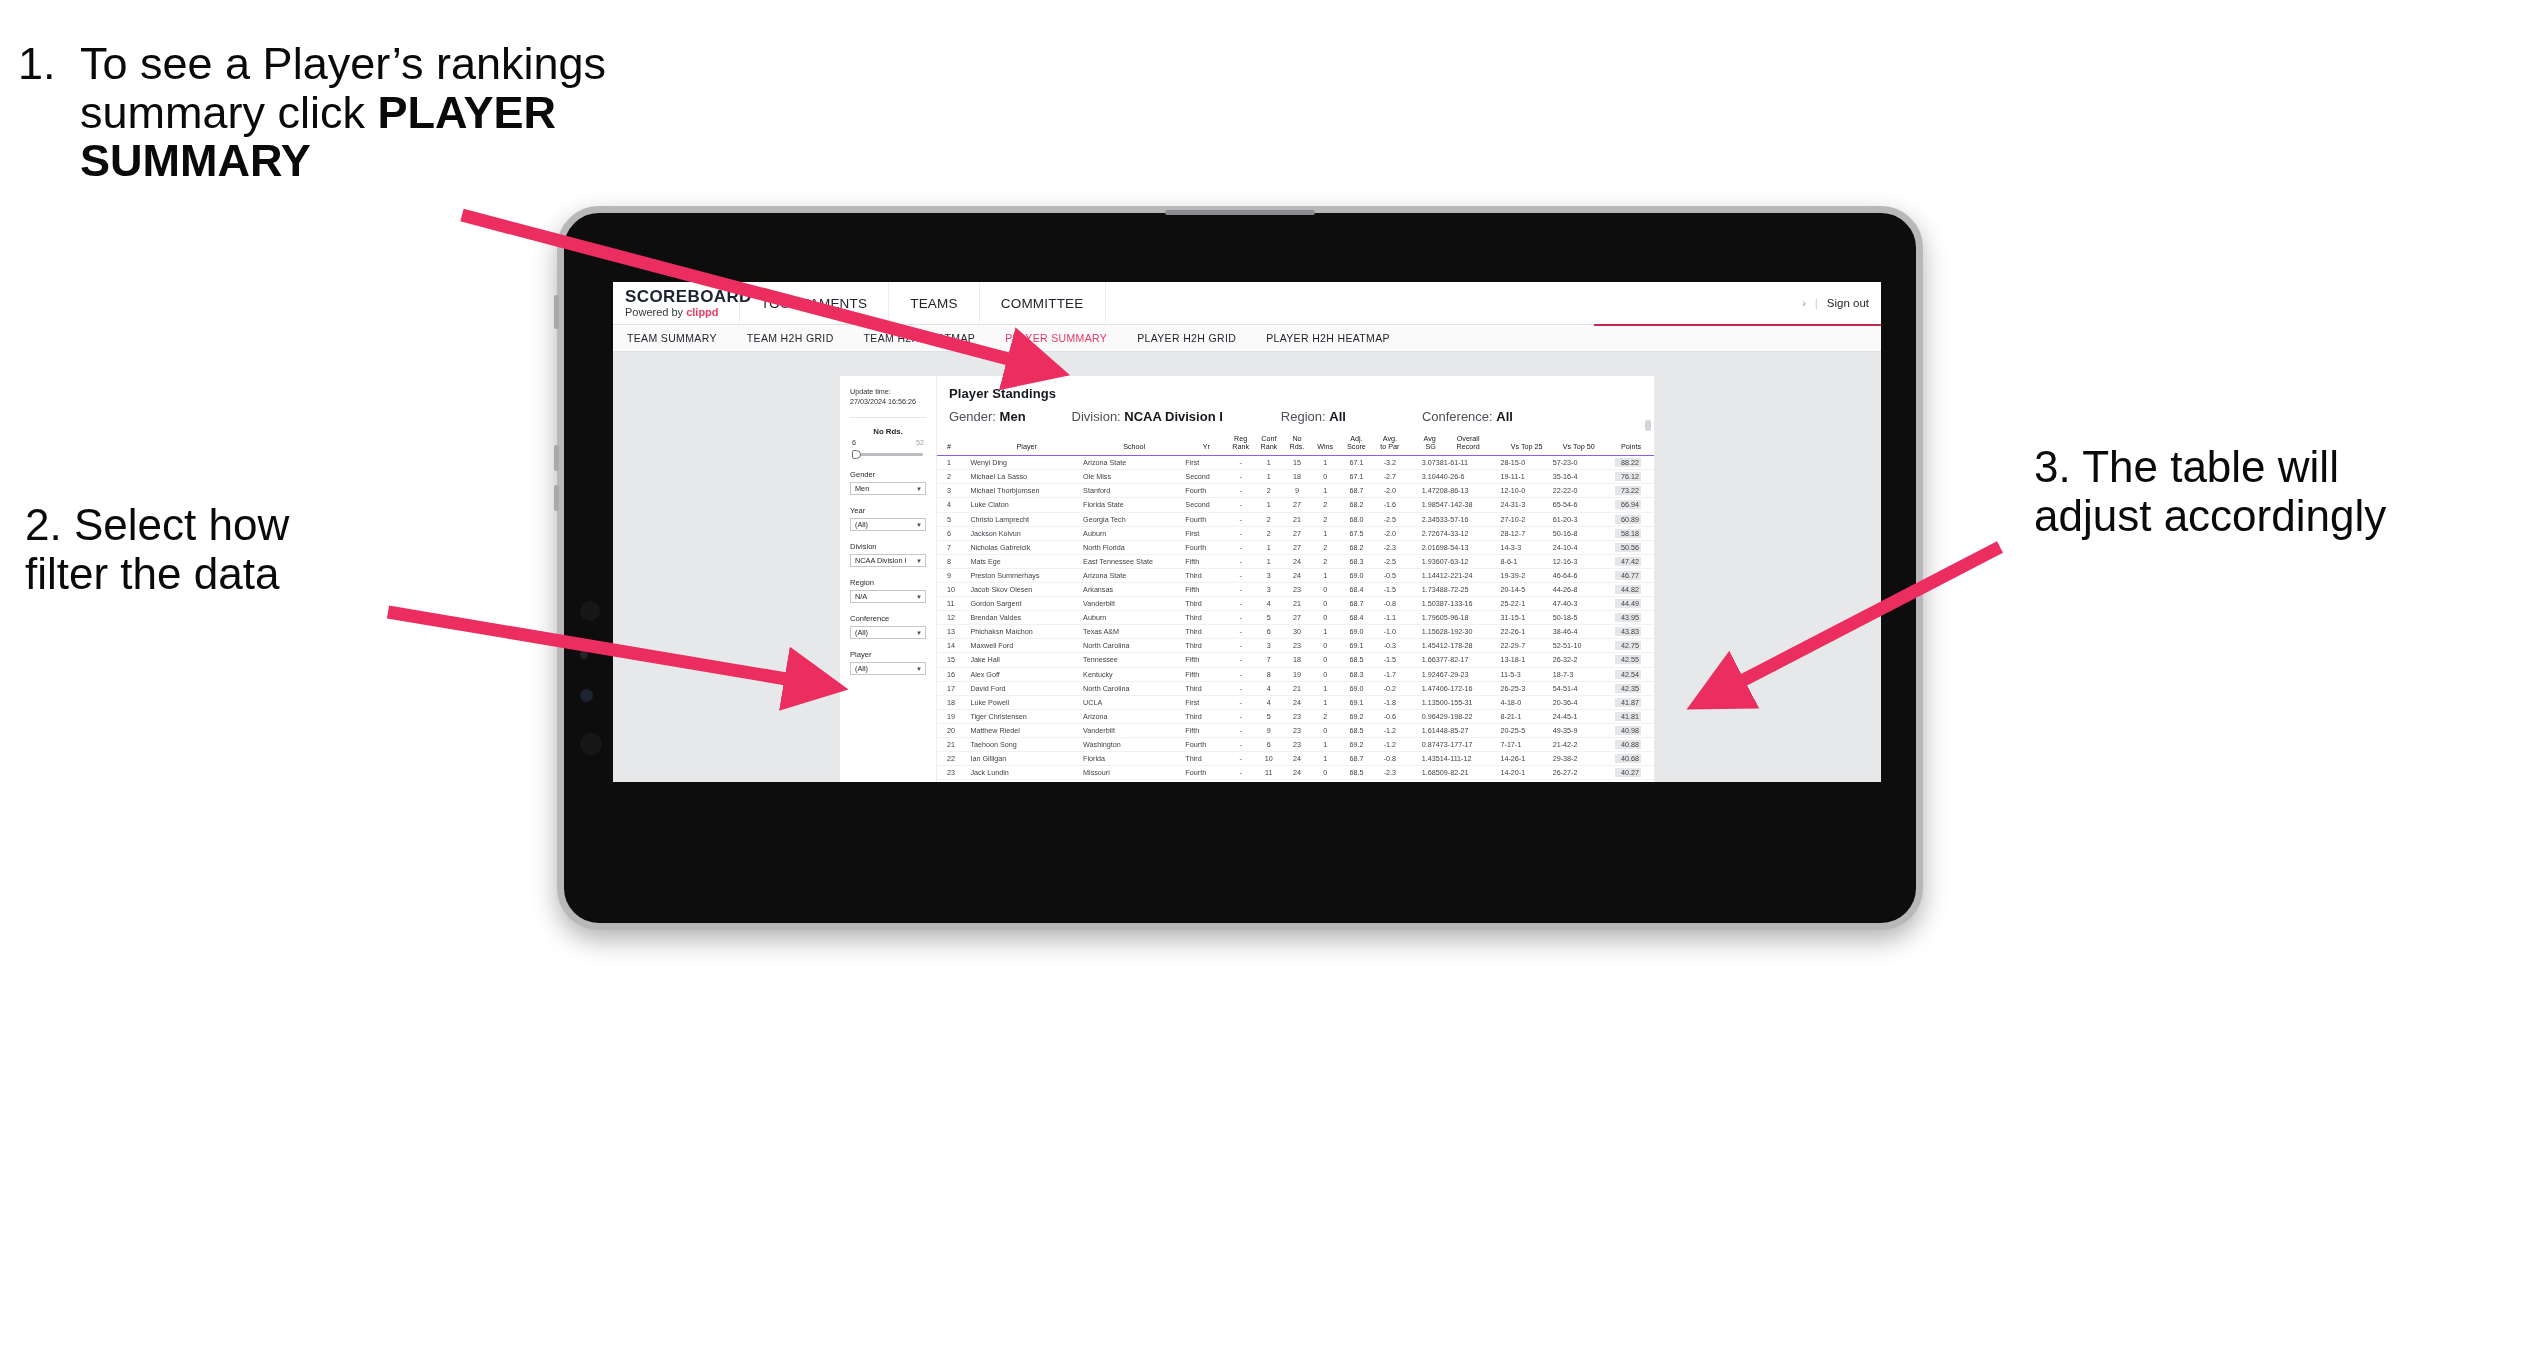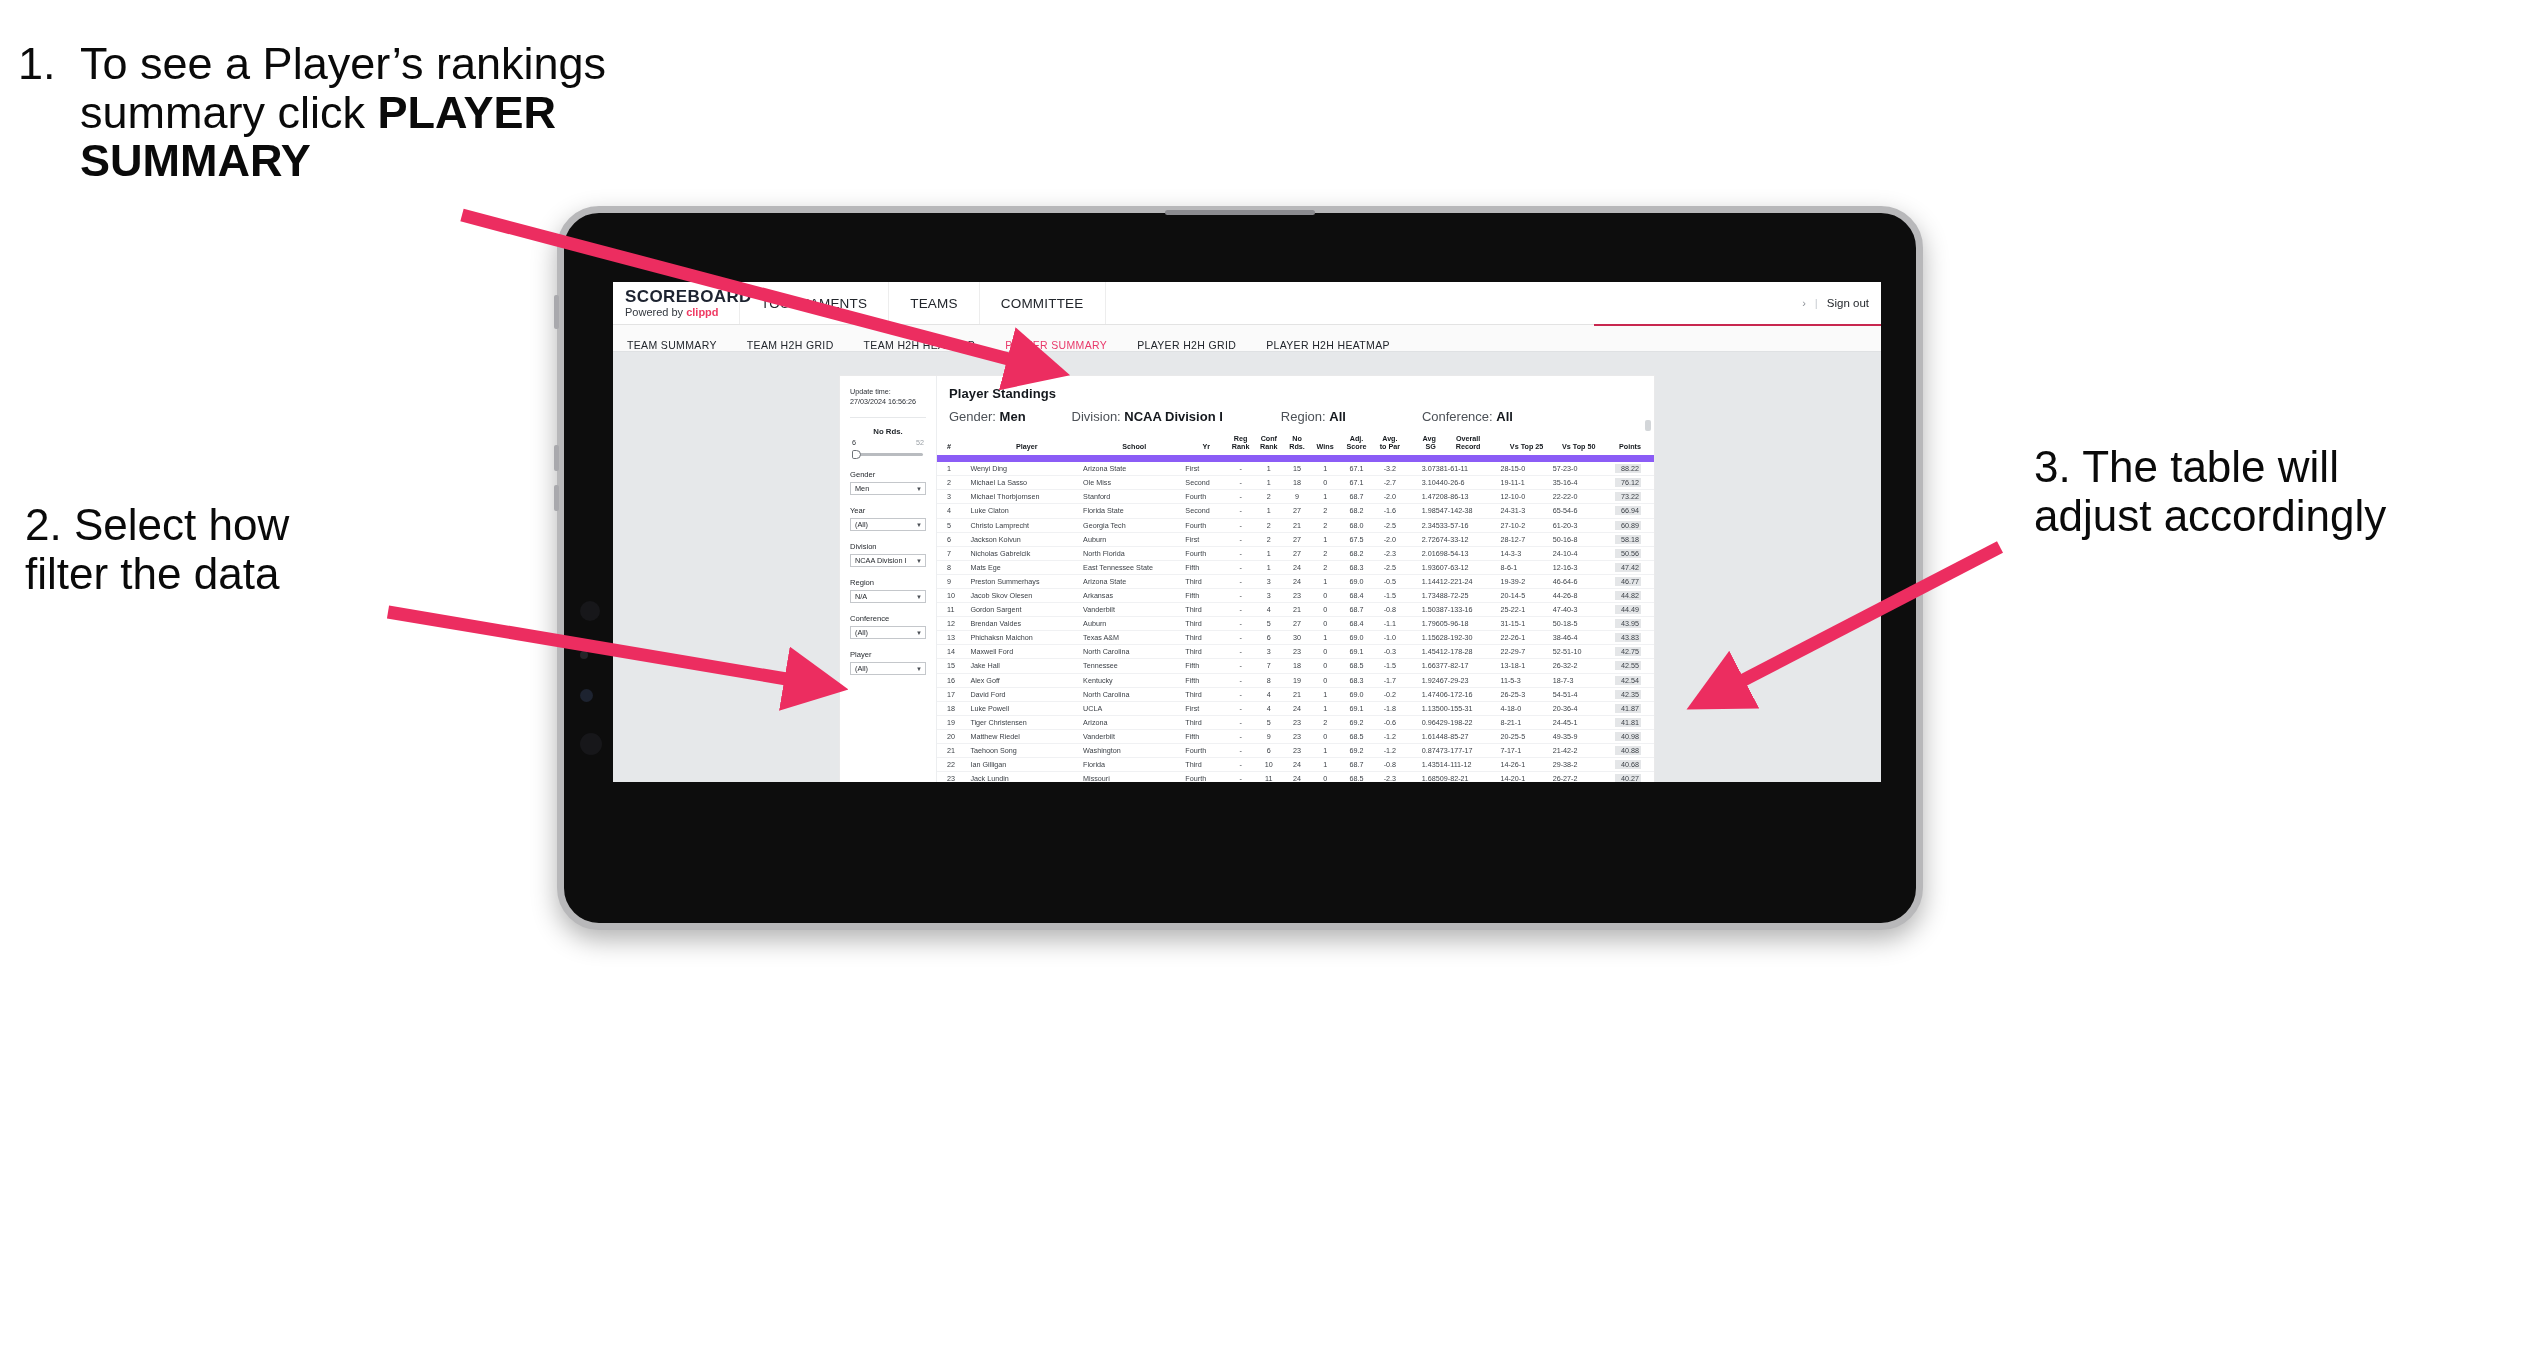--- a/index.html
+++ b/index.html
@@ -63,21 +63,21 @@
   .navtop .ni{display:flex;align-items:center;padding:0 21px;font-size:13.5px;
               color:#22262c;border-right:1px solid #ededed;letter-spacing:.2px;white-space:nowrap;}
   .navtop .ni.first{border-left:0;}
   .signout{position:absolute;right:12px;top:0;bottom:0;display:flex;align-items:center;
            gap:9px;font-size:11.5px;color:#1f2328;}
   .signout .chev{color:#8a8f96;font-size:11px;}
   .signout .sep{color:#c8ccd1;}
 
   
   .subnav{height:26px;background:#fafafa;border-bottom:1px solid #dfe1e3;
-          display:flex;align-items:flex-end;padding-left:14px;gap:0;position:relative;}
+          display:flex;align-items:center;padding-left:14px;gap:0;position:relative;}
   .subnav .si{font-size:10.5px;color:#22262c;letter-spacing:.35px;padding:0 21px 0 0;
               margin-right:9px;white-space:nowrap;}
   .subnav .si.active{color:#e8386a;}
   .redline{position:absolute;right:0;top:-1px;height:2px;background:#c8274f;width:287px;}
 
   
   .vizwrap{padding:24px 0 0 0;display:flex;justify-content:center;}
   .viz{width:814px;background:#fff;box-shadow:0 0 0 1px #e9e9ea;display:flex;flex-direction:column;}
   .vizbody{display:flex;}
 
@@ -103,22 +103,22 @@
   
   .pane{flex:1;min-width:0;padding:10px 0 0 0;position:relative;}
   .ptitle{font-size:13px;font-weight:bold;color:#14181d;padding:0 0 8px 12px;letter-spacing:.1px;}
   .pfilters{display:flex;padding:0 0 9px 12px;font-size:13px;color:#4c5157;}
   .pfilters .f{margin-right:46px;white-space:nowrap;}
   .pfilters .f b{color:#14181d;}
   .pfilters .f:nth-child(2){margin-right:58px;}
   .pfilters .f:nth-child(3){margin-right:76px;}
 
   table.std{width:100%;border-collapse:collapse;table-layout:fixed;}
-  table.std th{font-size:7.2px;color:#14181d;font-weight:bold;vertical-align:bottom;
-               padding:2px 0 4px 0;line-height:1.12;border-bottom:7px solid #8b5cf6;}
+  table.std th{font-size:7.2px;color:#14181d;font-weight:normal;vertical-align:bottom;
+               padding:2px 0 4px 0;line-height:1.12;border-bottom:1px solid #8b5cf6;}
   table.std td{font-size:7.2px;color:#3a3f45;padding:2.05px 0;border-bottom:1px solid #f0f1f3;}
   .c-num{width:22px;text-align:left;padding-left:10px !important;}
   .c-player{width:108px;}
   .c-school{width:98px;}
   .c-yr{width:40px;}
   .c-reg{width:26px;text-align:center;}
   .c-conf{width:28px;text-align:center;}
   .c-rds{width:26px;text-align:center;}
   .c-wins{width:28px;text-align:center;}
   .c-adj{width:32px;text-align:center;}

